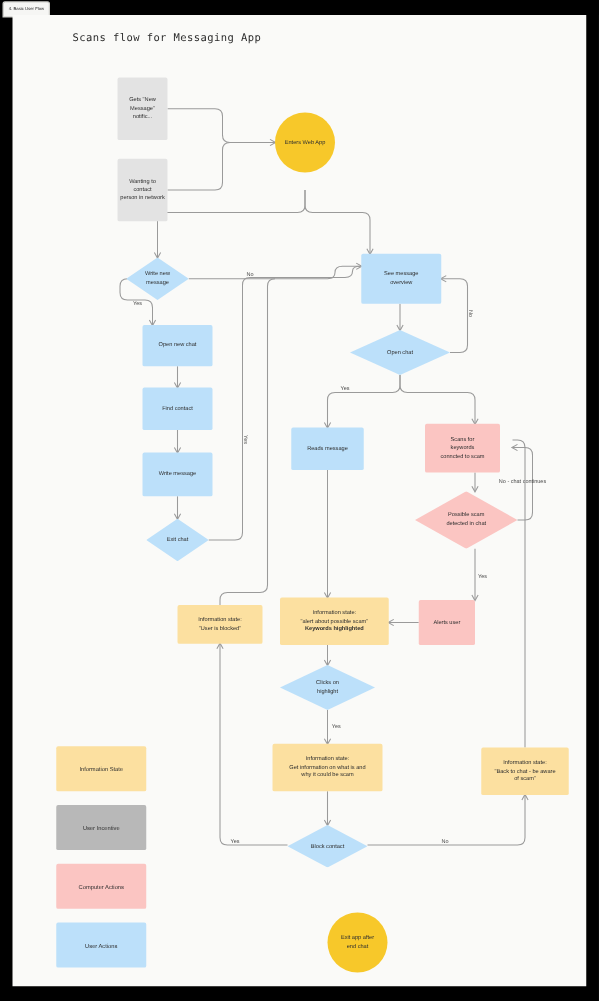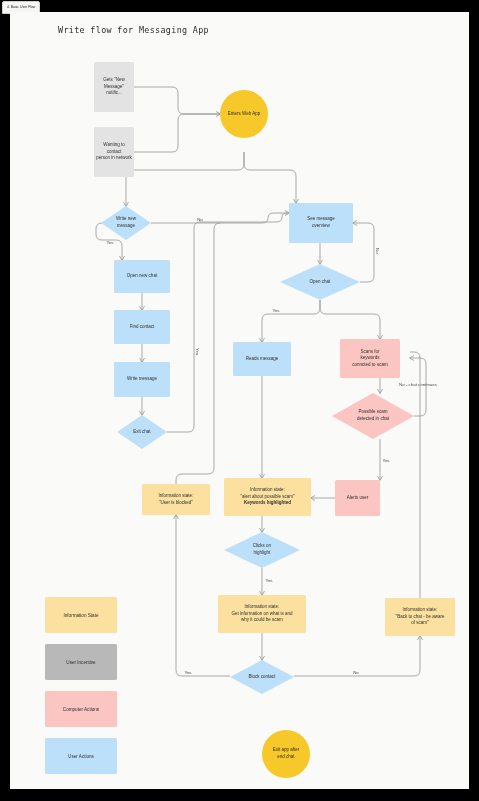--- a/index.html
+++ b/index.html
@@ -139,21 +139,21 @@
 <body>
 
 <div id="app">
 
   <div id="tabbar">
     <div id="tab">4. Basic User Flow</div>
   </div>
 
   <div id="canvas">
 
-    <div id="title">Write flow for Messaging App</div>
+    <div id="title">Scans flow for Messaging App</div>
 
     <svg id="edges" viewBox="0 0 459 777">
 
       
       <path class="edge" d="M 124,75 L 162,75 Q 168,75 168,81 L 168,96 Q 168,102 174,102 L 210,102"></path>
       <path class="arrowhead" d="M 206,99.5 L 210.5,102 L 206,104.5"></path>
 
       
       <path class="edge" d="M 124,140 L 162,140 Q 168,140 168,134 L 168,108 Q 168,102 174,102 L 210,102"></path>
 

